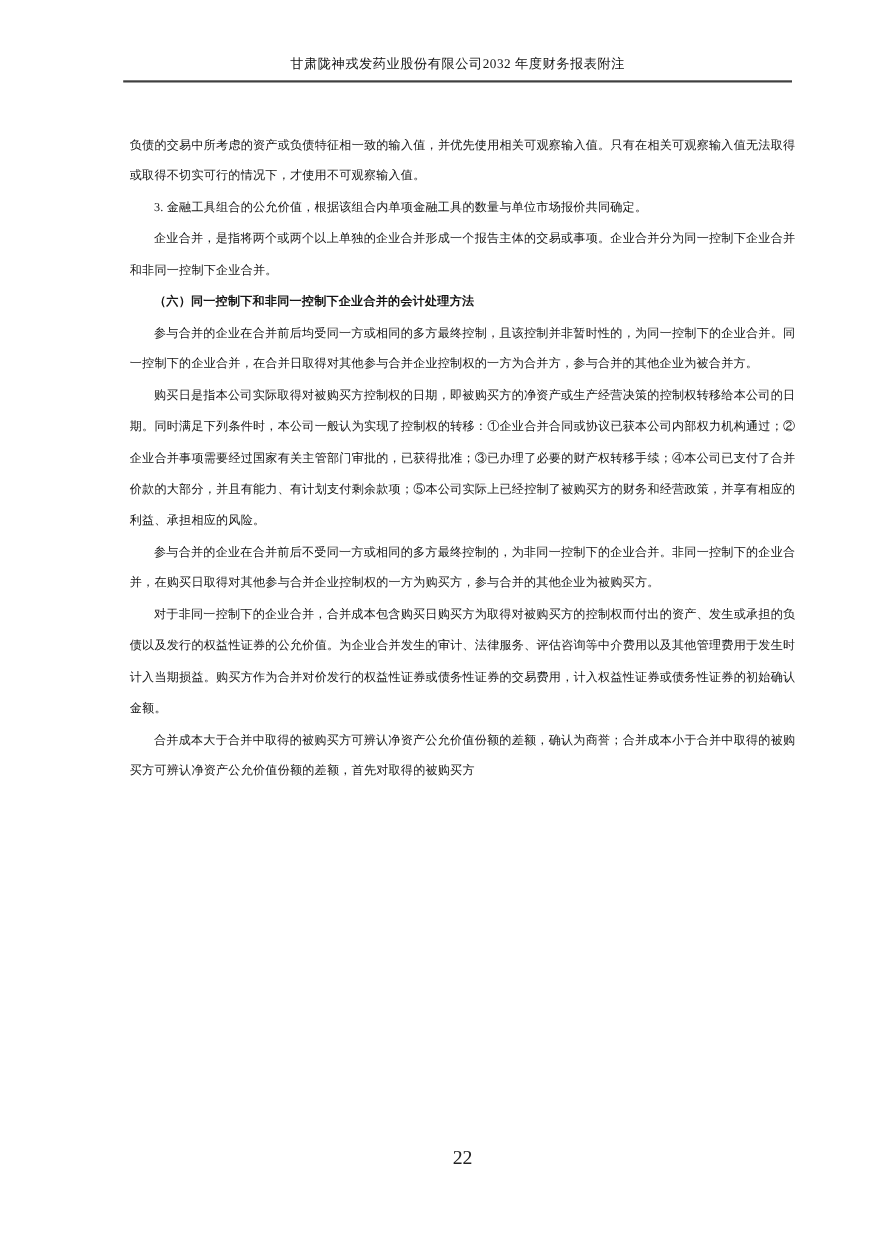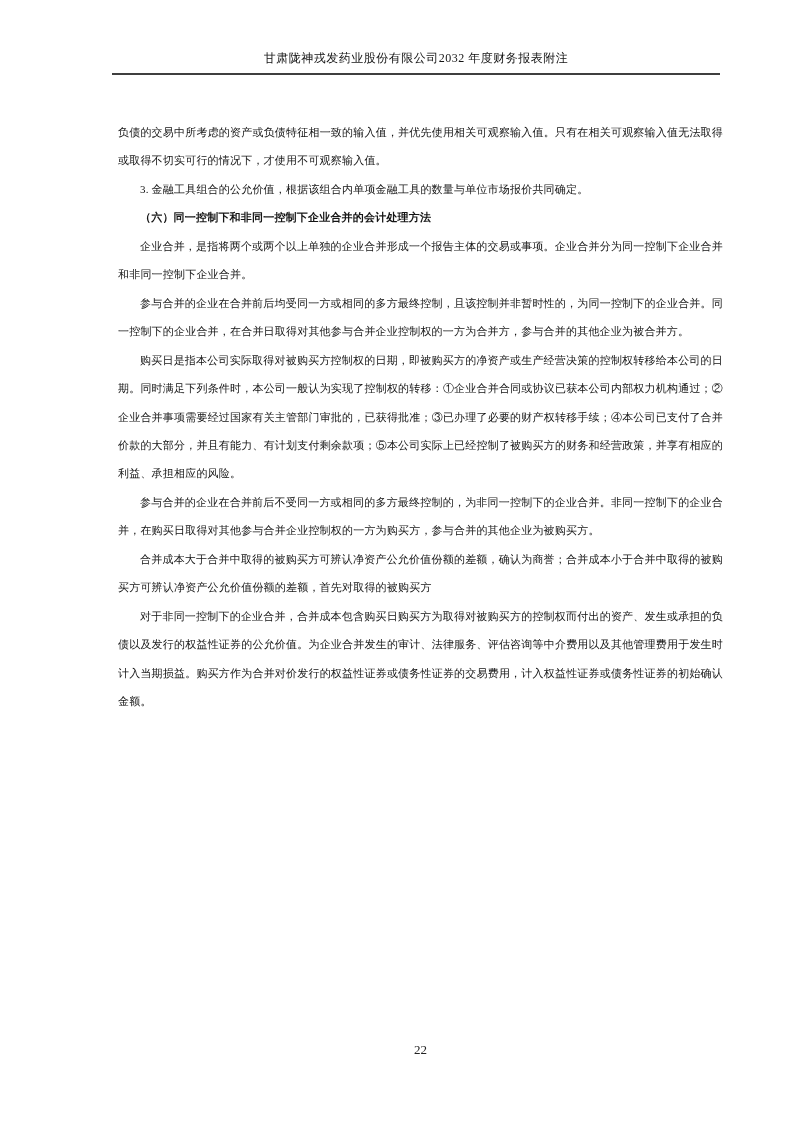--- a/index.html
+++ b/index.html
@@ -39,43 +39,43 @@
   }
   .para { margin: 0; text-indent: 2em; }
   .para.no-indent { text-indent: 0; }
   .para.heading { font-weight: 700; }
   .footer {
     position: absolute;
     left: 118px;
     top: 1042px;
     width: 605px;
     text-align: center;
-    font-size: 13px;
+    font-size: 18px;
     color: #222222;
   }
 </style>
 </head>
 <body>
 
 <div class="page">
 
   <div class="header">
     <span>甘肃陇神戎发药业股份有限公司</span>
     <span>2032 年度财务报表附注</span>
   </div>
 
   <div class="content">
     <p class="para no-indent">负债的交易中所考虑的资产或负债特征相一致的输入值，并优先使用相关可观察输入值。只有在相关可观察输入值无法取得或取得不切实可行的情况下，才使用不可观察输入值。</p>
     <p class="para">3. 金融工具组合的公允价值，根据该组合内单项金融工具的数量与单位市场报价共同确定。</p>
+    <p class="para">企业合并，是指将两个或两个以上单独的企业合并形成一个报告主体的交易或事项。企业合并分为同一控制下企业合并和非同一控制下企业合并。</p>
     <p class="para heading">（六）同一控制下和非同一控制下企业合并的会计处理方法</p>
-    <p class="para">企业合并，是指将两个或两个以上单独的企业合并形成一个报告主体的交易或事项。企业合并分为同一控制下企业合并和非同一控制下企业合并。</p>
     <p class="para">参与合并的企业在合并前后均受同一方或相同的多方最终控制，且该控制并非暂时性的，为同一控制下的企业合并。同一控制下的企业合并，在合并日取得对其他参与合并企业控制权的一方为合并方，参与合并的其他企业为被合并方。</p>
     <p class="para">购买日是指本公司实际取得对被购买方控制权的日期，即被购买方的净资产或生产经营决策的控制权转移给本公司的日期。同时满足下列条件时，本公司一般认为实现了控制权的转移：①企业合并合同或协议已获本公司内部权力机构通过；②企业合并事项需要经过国家有关主管部门审批的，已获得批准；③已办理了必要的财产权转移手续；④本公司已支付了合并价款的大部分，并且有能力、有计划支付剩余款项；⑤本公司实际上已经控制了被购买方的财务和经营政策，并享有相应的利益、承担相应的风险。</p>
     <p class="para">参与合并的企业在合并前后不受同一方或相同的多方最终控制的，为非同一控制下的企业合并。非同一控制下的企业合并，在购买日取得对其他参与合并企业控制权的一方为购买方，参与合并的其他企业为被购买方。</p>
+    <p class="para">对于非同一控制下的企业合并，合并成本包含购买日购买方为取得对被购买方的控制权而付出的资产、发生或承担的负债以及发行的权益性证券的公允价值。为企业合并发生的审计、法律服务、评估咨询等中介费用以及其他管理费用于发生时计入当期损益。购买方作为合并对价发行的权益性证券或债务性证券的交易费用，计入权益性证券或债务性证券的初始确认金额。</p>
     <p class="para">合并成本大于合并中取得的被购买方可辨认净资产公允价值份额的差额，确认为商誉；合并成本小于合并中取得的被购买方可辨认净资产公允价值份额的差额，首先对取得的被购买方</p>
-    <p class="para">对于非同一控制下的企业合并，合并成本包含购买日购买方为取得对被购买方的控制权而付出的资产、发生或承担的负债以及发行的权益性证券的公允价值。为企业合并发生的审计、法律服务、评估咨询等中介费用以及其他管理费用于发生时计入当期损益。购买方作为合并对价发行的权益性证券或债务性证券的交易费用，计入权益性证券或债务性证券的初始确认金额。</p>
   </div>
 
   <div class="footer">
     <span>22</span>
   </div>
 
 </div>
 
 </body></html>

